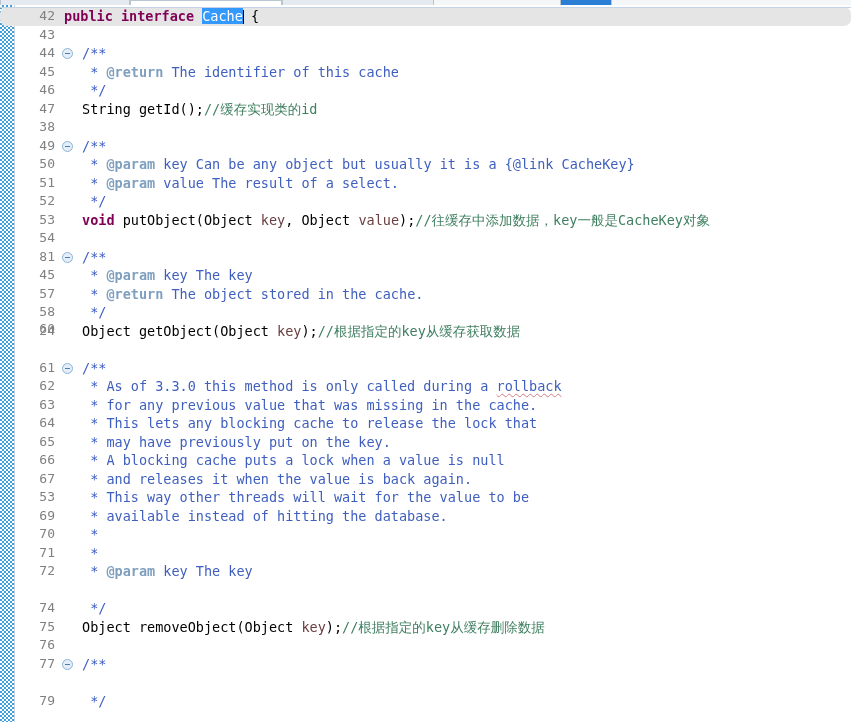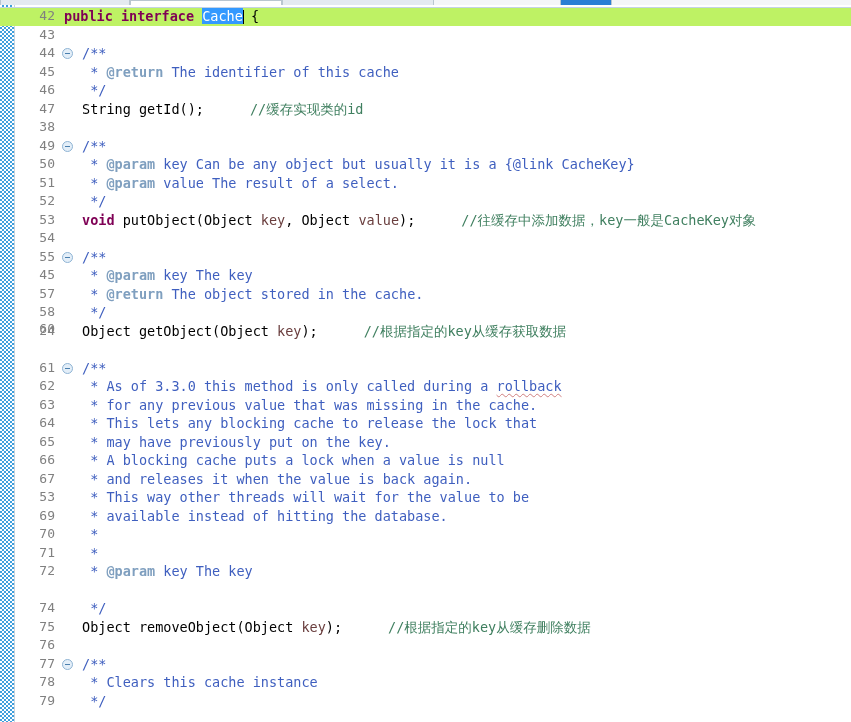--- a/index.html
+++ b/index.html
@@ -100,21 +100,21 @@
   .line {
     position: absolute;
     left: 0;
     width: 851px;
     height: 18.5px;
     line-height: 18.5px;
     white-space: pre;
     font-size: 13.5px;
     font-family: "DejaVu Sans Mono", "Liberation Mono", monospace;
   }
-  .line.cur { background: #bef264; }
+  .line.cur { background: #e5e5e5; border-radius: 7px; }
   .line.cur .hl-top { display: block; }
 
   .lineno {
     position: absolute;
     left: 15px;
     width: 40px;
     text-align: right;
     color: #808080;
     font-size: 13px;
     font-family: "DejaVu Sans Mono", "Liberation Mono", monospace;
@@ -146,21 +146,21 @@
     left: 64px;
     top: 0;
     white-space: pre;
   }
 
   
   .kw       { color: #7f0055; font-weight: bold; }
   .plain    { color: #000000; }
   .doc      { color: #3f5fbf; }
   .doctag   { color: #7f9fbf; font-weight: bold; }
-  .cmt      { color: #3f7f5f; margin-left: 46px; }
+  .cmt      { color: #3f7f5f; }
   .param    { color: #6a3e3e; }
 
   
   .sel {
     background: #3399ff;
     color: #ffffff;
   }
   .caret {
     display: inline-block;
     width: 1px;
@@ -213,21 +213,21 @@
       <div class="line" style="top: 57.5px;"><span class="lineno">45</span><span class="code" style="left: 82px;"><span class="doc"> * </span><span class="doctag">@return</span><span class="doc"> The identifier of this cache</span></span></div>
       <div class="line" style="top: 76px;"><span class="lineno">46</span><span class="code" style="left: 82px;"><span class="doc"> */</span></span></div>
       <div class="line" style="top: 94.5px;"><span class="lineno">47</span><span class="code" style="left: 82px;"><span class="plain">String getId();</span><span class="cmt">//缓存实现类的id</span></span></div>
       <div class="line" style="top: 113px;"><span class="lineno">38</span><span class="code" style="left: 64px;"></span></div>
       <div class="line" style="top: 131.5px;"><span class="lineno">49</span><span class="fold"></span><span class="code" style="left: 82px;"><span class="doc">/**</span></span></div>
       <div class="line" style="top: 150px;"><span class="lineno">50</span><span class="code" style="left: 82px;"><span class="doc"> * </span><span class="doctag">@param</span><span class="doc"> key Can be any object but usually it is a {@link CacheKey}</span></span></div>
       <div class="line" style="top: 168.5px;"><span class="lineno">51</span><span class="code" style="left: 82px;"><span class="doc"> * </span><span class="doctag">@param</span><span class="doc"> value The result of a select.</span></span></div>
       <div class="line" style="top: 187px;"><span class="lineno">52</span><span class="code" style="left: 82px;"><span class="doc"> */</span></span></div>
       <div class="line" style="top: 205.5px;"><span class="lineno">53</span><span class="code" style="left: 82px;"><span class="kw">void</span><span class="plain"> putObject(Object </span><span class="param">key</span><span class="plain">, Object </span><span class="param">value</span><span class="plain">);</span><span class="cmt">//往缓存中添加数据，key一般是CacheKey对象</span></span></div>
       <div class="line" style="top: 224px;"><span class="lineno">54</span><span class="code" style="left: 64px;"></span></div>
-      <div class="line" style="top: 242.5px;"><span class="lineno">55</span><span class="fold"></span><span class="code" style="left: 82px;"><span class="doc">/**</span></span></div>
+      <div class="line" style="top: 242.5px;"><span class="lineno">81</span><span class="fold"></span><span class="code" style="left: 82px;"><span class="doc">/**</span></span></div>
       <div class="line" style="top: 261px;"><span class="lineno">45</span><span class="code" style="left: 82px;"><span class="doc"> * </span><span class="doctag">@param</span><span class="doc"> key The key</span></span></div>
       <div class="line" style="top: 279.5px;"><span class="lineno">57</span><span class="code" style="left: 82px;"><span class="doc"> * </span><span class="doctag">@return</span><span class="doc"> The object stored in the cache.</span></span></div>
       <div class="line" style="top: 298px;"><span class="lineno">58</span><span class="code" style="left: 82px;"><span class="doc"> */</span></span></div>
       <div class="line" style="top: 316.5px;"><span class="lineno">24</span><span class="code" style="left: 82px;"><span class="plain">Object getObject(Object </span><span class="param">key</span><span class="plain">);</span><span class="cmt">//根据指定的key从缓存获取数据</span></span></div>
       <div class="line" style="top: 315px;"><span class="lineno">60</span><span class="code" style="left: 64px;"></span></div>
       <div class="line" style="top: 353.5px;"><span class="lineno">61</span><span class="fold"></span><span class="code" style="left: 82px;"><span class="doc">/**</span></span></div>
       <div class="line" style="top: 372px;"><span class="lineno">62</span><span class="code" style="left: 82px;"><span class="doc"> * As of 3.3.0 this method is only called during a </span><span class="doc squig">rollback</span></span></div>
       <div class="line" style="top: 390.5px;"><span class="lineno">63</span><span class="code" style="left: 82px;"><span class="doc"> * for any previous value that was missing in the cache.</span></span></div>
       <div class="line" style="top: 409px;"><span class="lineno">64</span><span class="code" style="left: 82px;"><span class="doc"> * This lets any blocking cache to release the lock that</span></span></div>
       <div class="line" style="top: 427.5px;"><span class="lineno">65</span><span class="code" style="left: 82px;"><span class="doc"> * may have previously put on the key.</span></span></div>
@@ -235,16 +235,15 @@
       <div class="line" style="top: 464.5px;"><span class="lineno">67</span><span class="code" style="left: 82px;"><span class="doc"> * and releases it when the value is back again.</span></span></div>
       <div class="line" style="top: 483px;"><span class="lineno">53</span><span class="code" style="left: 82px;"><span class="doc"> * This way other threads will wait for the value to be</span></span></div>
       <div class="line" style="top: 501.5px;"><span class="lineno">69</span><span class="code" style="left: 82px;"><span class="doc"> * available instead of hitting the database.</span></span></div>
       <div class="line" style="top: 520px;"><span class="lineno">70</span><span class="code" style="left: 82px;"><span class="doc"> *</span></span></div>
       <div class="line" style="top: 538.5px;"><span class="lineno">71</span><span class="code" style="left: 82px;"><span class="doc"> *</span></span></div>
       <div class="line" style="top: 557px;"><span class="lineno">72</span><span class="code" style="left: 82px;"><span class="doc"> * </span><span class="doctag">@param</span><span class="doc"> key The key</span></span></div>
       <div class="line" style="top: 594px;"><span class="lineno">74</span><span class="code" style="left: 82px;"><span class="doc"> */</span></span></div>
       <div class="line" style="top: 612.5px;"><span class="lineno">75</span><span class="code" style="left: 82px;"><span class="plain">Object removeObject(Object </span><span class="param">key</span><span class="plain">);</span><span class="cmt">//根据指定的key从缓存删除数据</span></span></div>
       <div class="line" style="top: 631px;"><span class="lineno">76</span><span class="code" style="left: 64px;"></span></div>
       <div class="line" style="top: 649.5px;"><span class="lineno">77</span><span class="fold"></span><span class="code" style="left: 82px;"><span class="doc">/**</span></span></div>
-      <div class="line" style="top: 668px;"><span class="lineno">78</span><span class="code" style="left: 82px;"><span class="doc"> * Clears this cache instance</span></span></div>
       <div class="line" style="top: 686.5px;"><span class="lineno">79</span><span class="code" style="left: 82px;"><span class="doc"> */</span></span></div>
     </div>
 </div>
 
 </body></html>

